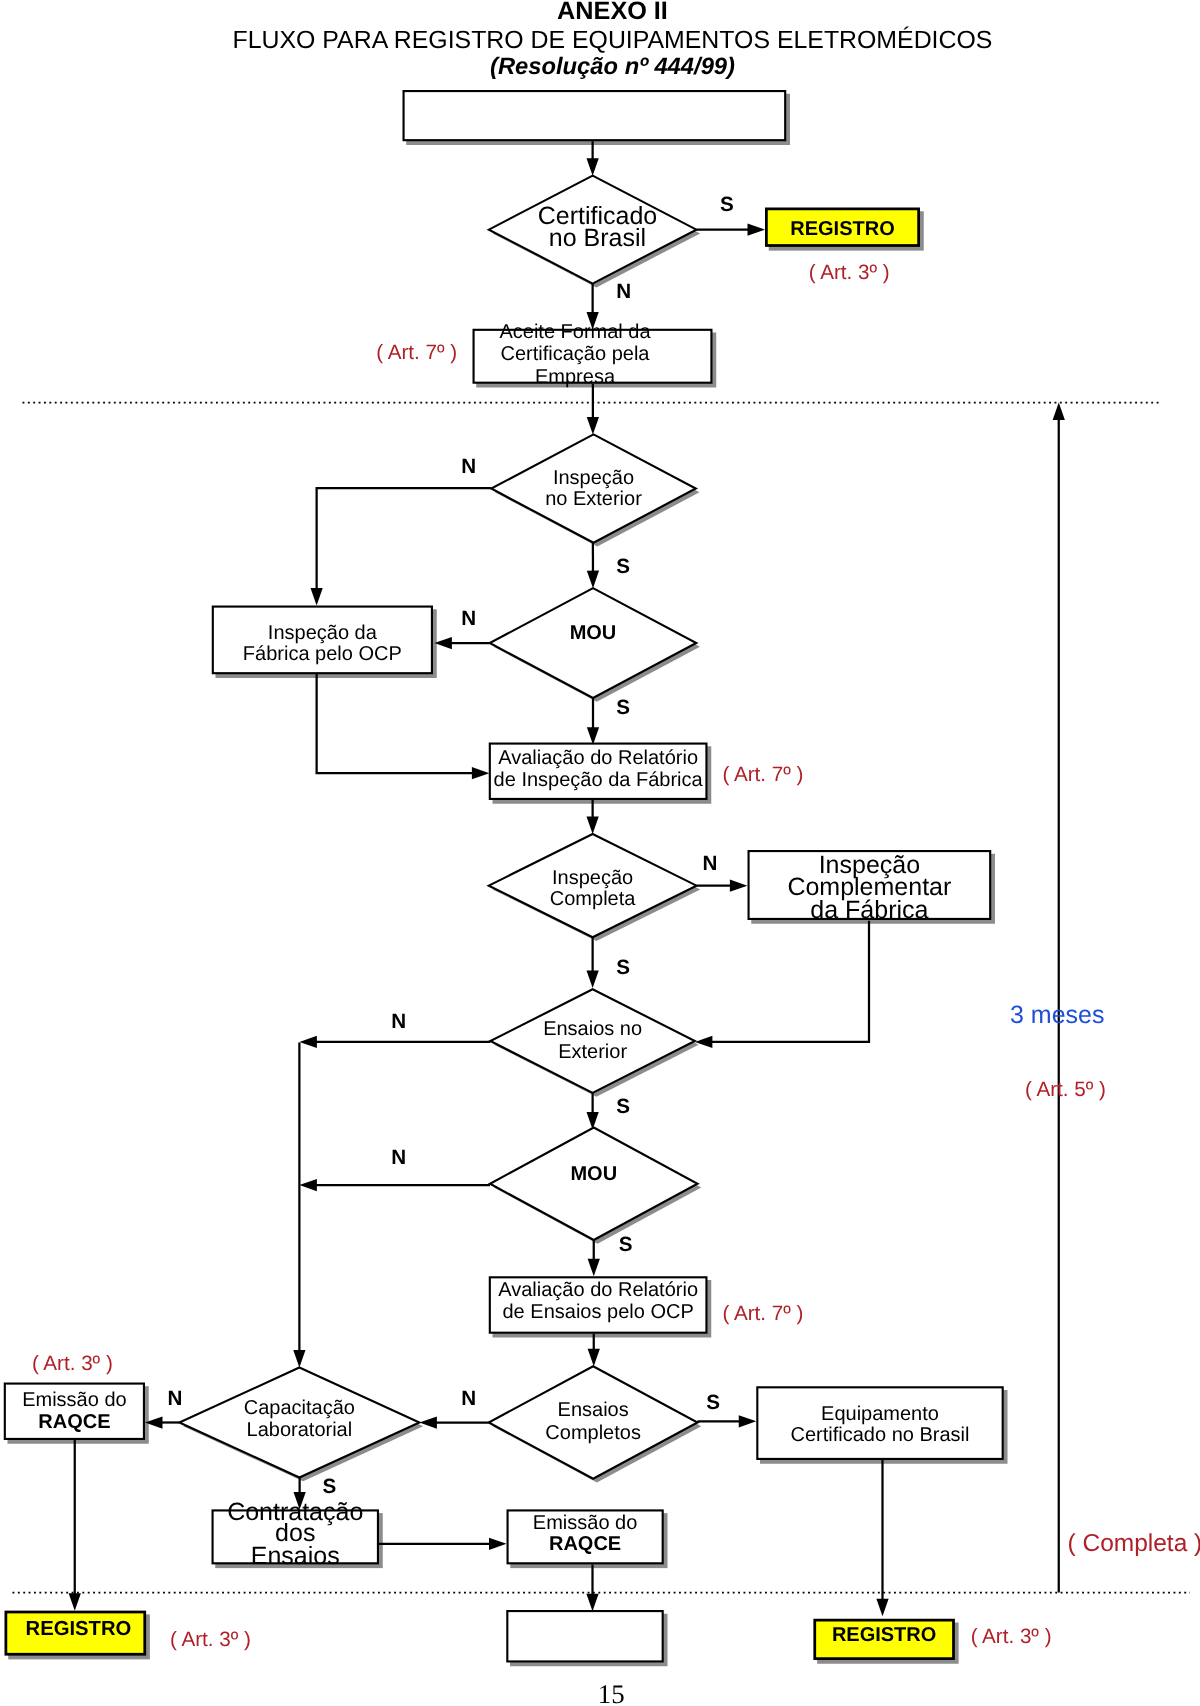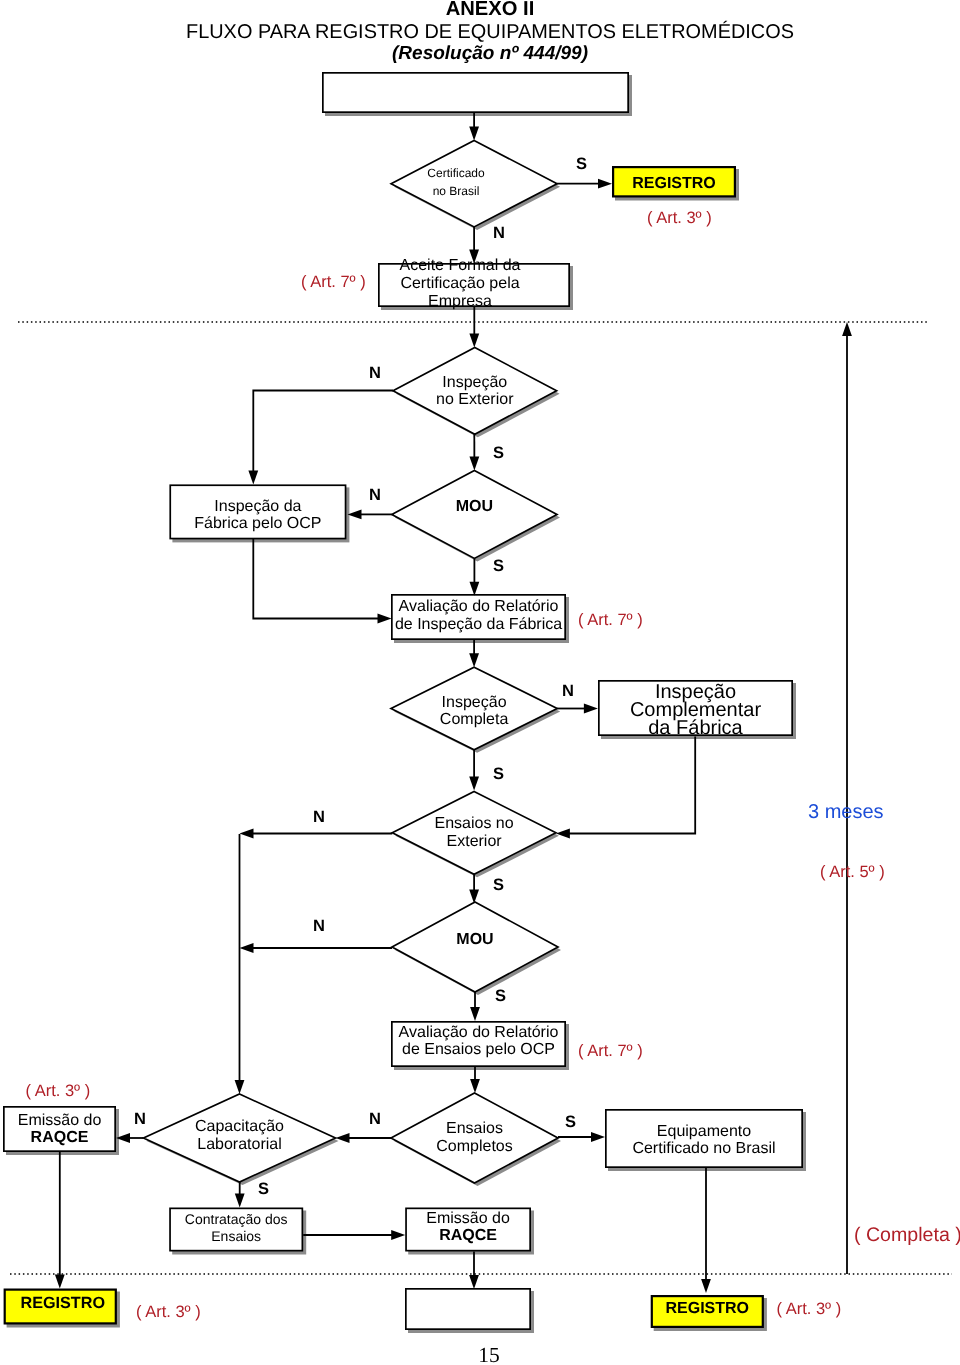--- a/index.html
+++ b/index.html
@@ -130,21 +130,21 @@
         <polygon points="847,322 851.9,336 842.1,336" fill="#000"></polygon>
       </g>
       <g>
         <line x1="18" y1="322" x2="928" y2="322" stroke="#000" stroke-width="1.4" stroke-dasharray="1.5 2.8"></line>
         <line x1="10" y1="1274" x2="952" y2="1274" stroke="#000" stroke-width="1.4" stroke-dasharray="1.5 2.8"></line>
       </g>
     </svg>
     <div class="title" id="t1">ANEXO II</div>
     <div class="title" id="t2">FLUXO PARA REGISTRO DE EQUIPAMENTOS ELETROMÉDICOS</div>
     <div class="title" id="t3">(Resolução nº 444/99)</div>
-    <div class="nlabel" style="left:373px;top:139.4px;width:166px;height:86.4px;font-size:12px">Certificado
+    <div class="nlabel" style="left:395px;top:139.4px;width:166px;height:86.4px;font-size:20px">Certificado
 no Brasil</div>
     <div class="nlabel" style="left:612px;top:167.8px;width:124px;height:31.5px;font-size:16px;font-weight:bold">REGISTRO</div>
     <div class="nlabel" style="left:378px;top:261.8px;width:164px;height:44px;font-size:16px">Aceite Formal da
 Certificação pela Empresa</div>
     <div class="nlabel" style="left:393px;top:348px;width:163.6px;height:86.7px;font-size:16px">Inspeção
 no Exterior</div>
     <div class="nlabel" style="left:169.4px;top:487.8px;width:177px;height:55px;font-size:16px">Inspeção da
 Fábrica pelo OCP</div>
     <div class="nlabel" style="left:391.8px;top:462.8px;width:165.2px;height:87.9px;font-size:16px;font-weight:bold">MOU</div>
     <div class="nlabel" style="left:391px;top:592.7px;width:175px;height:46px;font-size:16px">Avaliação do Relatório
@@ -158,21 +158,21 @@
     <div class="nlabel" style="left:392px;top:894.8px;width:166px;height:90px;font-size:16px;font-weight:bold">MOU</div>
     <div class="nlabel" style="left:391px;top:1018.3px;width:175px;height:46px;font-size:16px">Avaliação do Relatório
 de Ensaios pelo OCP</div>
     <div class="nlabel" style="left:3px;top:1106.4px;width:113px;height:46px;font-size:16px"><span><span>Emissão do</span><br><b>RAQCE</b></span></div>
     <div class="nlabel" style="left:143.5px;top:1092px;width:192px;height:88px;font-size:16px">Capacitação
 Laboratorial</div>
     <div class="nlabel" style="left:391px;top:1092.6px;width:167px;height:90px;font-size:16px">Ensaios
 Completos</div>
     <div class="nlabel" style="left:605px;top:1110.9px;width:198px;height:59px;font-size:16px">Equipamento
 Certificado no Brasil</div>
-    <div class="nlabel" style="left:169.2px;top:1206.3px;width:134px;height:44px;font-size:14px">Contratação dos
+    <div class="nlabel" style="left:169.2px;top:1206.3px;width:134px;height:44px;font-size:20px">Contratação dos
 Ensaios</div>
     <div class="nlabel" style="left:405.2px;top:1205.4px;width:125.8px;height:44px;font-size:16px"><span><span>Emissão do</span><br><b>RAQCE</b></span></div>
     <div class="nlabel" style="left:6.1px;top:1286.3px;width:113.3px;height:36px;font-size:16.2px;font-weight:bold">REGISTRO</div>
     <div class="nlabel" style="left:650.7px;top:1292.4px;width:113.2px;height:33px;font-size:16px;font-weight:bold">REGISTRO</div>
     <div class="ann" style="left:647px;top:209px">( Art. 3º )</div>
     <div class="ann" style="left:301px;top:273px">( Art. 7º )</div>
     <div class="ann" style="left:578px;top:611px">( Art. 7º )</div>
     <div class="ann blk" style="left:808px;top:801px;font-size:20px">3 meses</div>
     <div class="ann" style="left:820px;top:863px">( Art. 5º )</div>
     <div class="ann" style="left:578px;top:1042px">( Art. 7º )</div>

